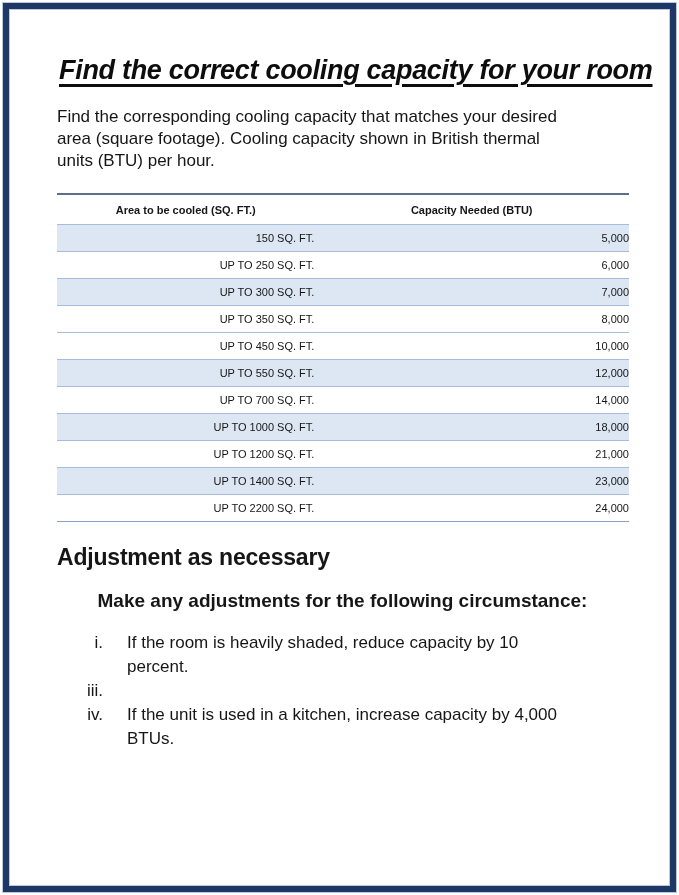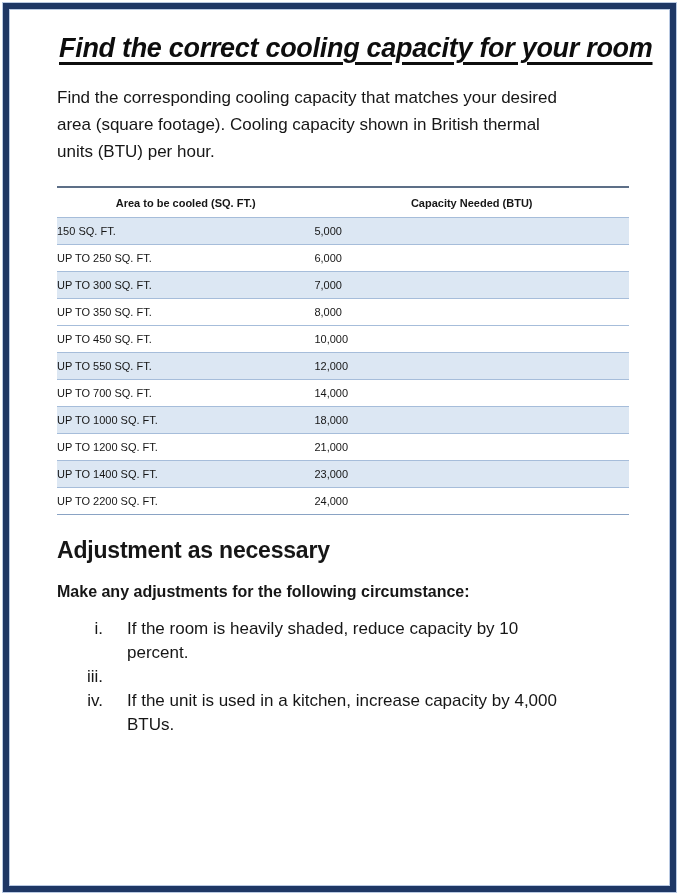--- a/index.html
+++ b/index.html
@@ -15,54 +15,54 @@
   .page{
     position:relative;width:679px;height:895px;background:#ffffff;overflow:hidden;
   }
   .frame{
     position:absolute;inset:3px;
     border:6px solid var(--frame-navy);
     box-shadow:0 0 0 1px var(--frame-halo), inset 0 0 0 1px var(--frame-halo);
   }
   .content{
     position:absolute;inset:9px;
-    padding:24px 42px 0 48px;
+    padding:46px 42px 0 48px;
     box-sizing:border-box;
   }
   .doc-title{
     font-size:27px;font-weight:bold;font-style:italic;
     text-decoration:underline;text-decoration-thickness:2.5px;text-underline-offset:5px;
     letter-spacing:-0.3px;margin:0 0 0 2px;color:#0d0d0d;
     white-space:nowrap;
   }
   .intro{
-    margin-top:20px;font-size:17px;line-height:27px;white-space:pre-line;
+    margin-top:20px;font-size:17px;line-height:22px;white-space:pre-line;
   }
   table.capacity{
     margin-top:21px;width:572px;border-collapse:collapse;font-size:11px;
     table-layout:fixed;
   }
   table.capacity col.c1{width:45%;}
   table.capacity col.c2{width:55%;}
   table.capacity th{
     font-weight:bold;text-align:center;height:29px;padding:0;
     border-top:2px solid var(--line-dark);
     border-bottom:1px solid var(--line-blue);
   }
   table.capacity td{
-    text-align:left;height:26px;padding:0;
+    text-align:right;height:26px;padding:0;
     border-bottom:1px solid var(--line-blue);
   }
   table.capacity tr.striped td{background:var(--stripe-blue);}
   table.capacity tr:last-child td{border-bottom:1.5px solid #8aa3c4;}
   .section-heading{
     margin:22px 0 0 0;font-size:23px;font-weight:bold;letter-spacing:-0.2px;
   }
   .list-lead{
-    margin-top:19px;font-size:16px;font-weight:bold;
+    margin-top:19px;font-size:19px;font-weight:bold;text-align:center;
   }
   .adj-list{margin-top:5px;}
   .list-item{
     display:grid;grid-template-columns:46px 1fr;column-gap:24px;
     font-size:17px;line-height:24px;
   }
   .list-item .marker{text-align:right;}
   .list-item .item-text{white-space:pre-line;}
 </style>
 </head>

